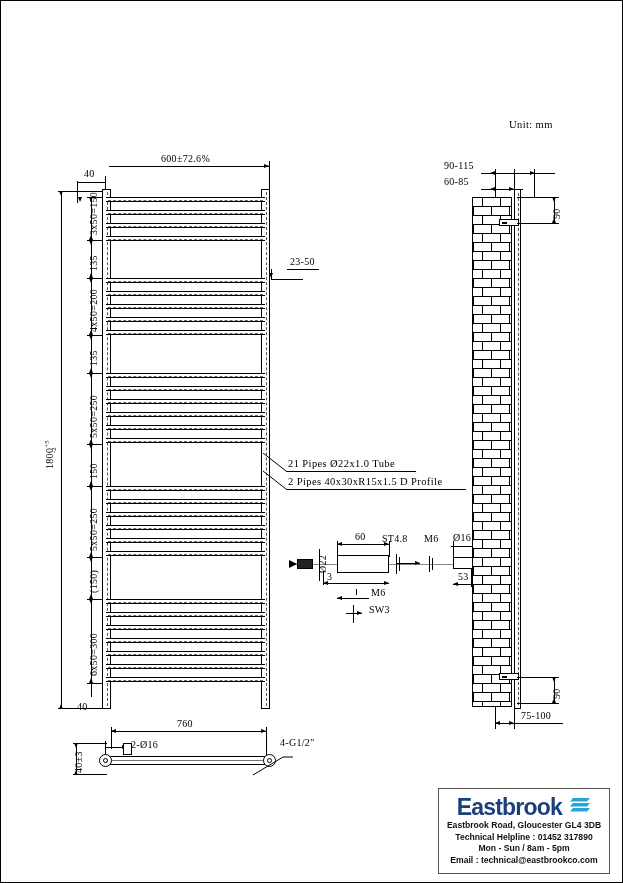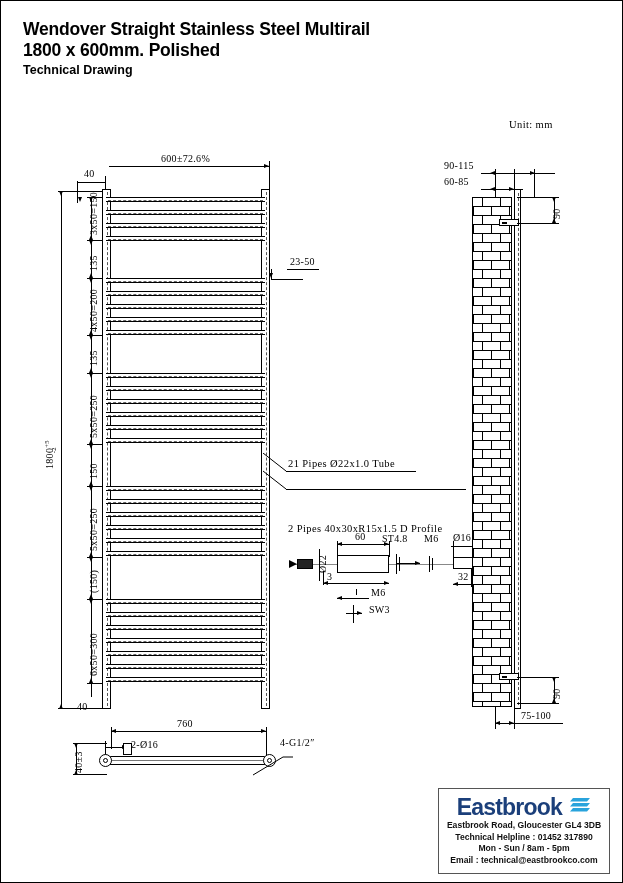--- a/index.html
+++ b/index.html
@@ -68,25 +68,20 @@
   .logo-word{font-size:23px;font-weight:bold;color:#1b3f7a;letter-spacing:-.8px;
        display:inline-block;vertical-align:middle;line-height:26px;}
   .logo-mark{display:inline-block;vertical-align:middle;margin-left:4px;}
   .logo-line{font-size:8.6px;font-weight:bold;color:#111;line-height:11.6px;}
 </style>
 </head>
 <body>
 
 <div class="page">
 
-  <div class="hdr">
-    <div class="t1">Wendover Straight Stainless Steel Multirail</div>
-    <div class="t2">1800 x 600mm. Polished</div>
-    <div class="t3">Technical Drawing</div>
-  </div>
 
   <div class="note" style="left:508px;top:118px;">Unit: mm</div>
 
   <div id="frontview">
 
     <div class="ln v1" style="left:60px;top:190px;height:518px;"></div>
     <div class="ar ar-d" style="left:58px;top:190px;"></div>
     <div class="ar ar-u" style="left:58px;top:703px;"></div>
     <div class="ln h1" style="left:57px;top:190px;width:7px;"></div>
     <div class="ln h1" style="left:57px;top:707px;width:7px;"></div>
@@ -193,21 +188,21 @@
     <div class="ln h1" style="left:286px;top:268px;width:32px;"></div>
     <div class="dim" style="left:289px;top:255px;">23-50</div>
 
     <div class="ln h1" style="left:285px;top:470px;width:130px;"></div>
     <div class="ln h1" style="left:285px;top:488px;width:180px;"></div>
     <svg style="position:absolute;left:262px;top:452px;" width="30" height="42">
       <line x1="0" y1="0" x2="23" y2="18" stroke="#000" stroke-width="1"></line>
       <line x1="0" y1="18" x2="23" y2="36" stroke="#000" stroke-width="1"></line>
     </svg>
     <div class="note" style="left:287px;top:457px;">21 Pipes Ø22x1.0 Tube</div>
-    <div class="note" style="left:287px;top:475px;margin-top:47px;">2 Pipes 40x30xR15x1.5 D Profile</div>
+    <div class="note" style="left:287px;top:475px;">2 Pipes 40x30xR15x1.5 D Profile</div>
   </div>
 
   <div>
 
     <div class="ln h1" style="left:288px;top:563px;width:182px;background:#888;"></div>
 
     <div class="ar ar-r" style="left:288px;top:559px;border-left-width:8px;border-top-width:4px;border-bottom-width:4px;"></div>
     <div class="box-out" style="left:296px;top:558px;width:16px;height:10px;background:#222;border-color:#000;"></div>
 
     <div class="ln v1" style="left:318px;top:548px;height:32px;"></div>
@@ -245,21 +240,21 @@
 
     <div class="box-out" style="left:452px;top:556px;width:24px;height:12px;"></div>
     <div class="ln v1" style="left:452px;top:540px;height:18px;"></div>
     <div class="ln h1" style="left:450px;top:545px;width:26px;"></div>
     <div class="dim" style="left:452px;top:531px;">Ø16</div>
 
     <div class="ln v1" style="left:470px;top:568px;height:18px;"></div>
     <div class="ln h1" style="left:452px;top:583px;width:30px;"></div>
     <div class="ar ar-l" style="left:452px;top:581px;"></div>
     <div class="ar ar-r" style="left:477px;top:581px;"></div>
-    <div class="dim" style="left:457px;top:570px;">32</div>
+    <div class="dim" style="left:457px;top:570px;">53</div>
 
     <div class="ln v1" style="left:352px;top:604px;height:18px;"></div>
     <div class="ln h1" style="left:345px;top:612px;width:16px;"></div>
     <div class="ar ar-r" style="left:356px;top:610px;"></div>
     <div class="dim" style="left:368px;top:603px;">SW3</div>
   </div>
 
   <div>
 
     <div class="ln h1" style="left:480px;top:172px;width:74px;"></div>

